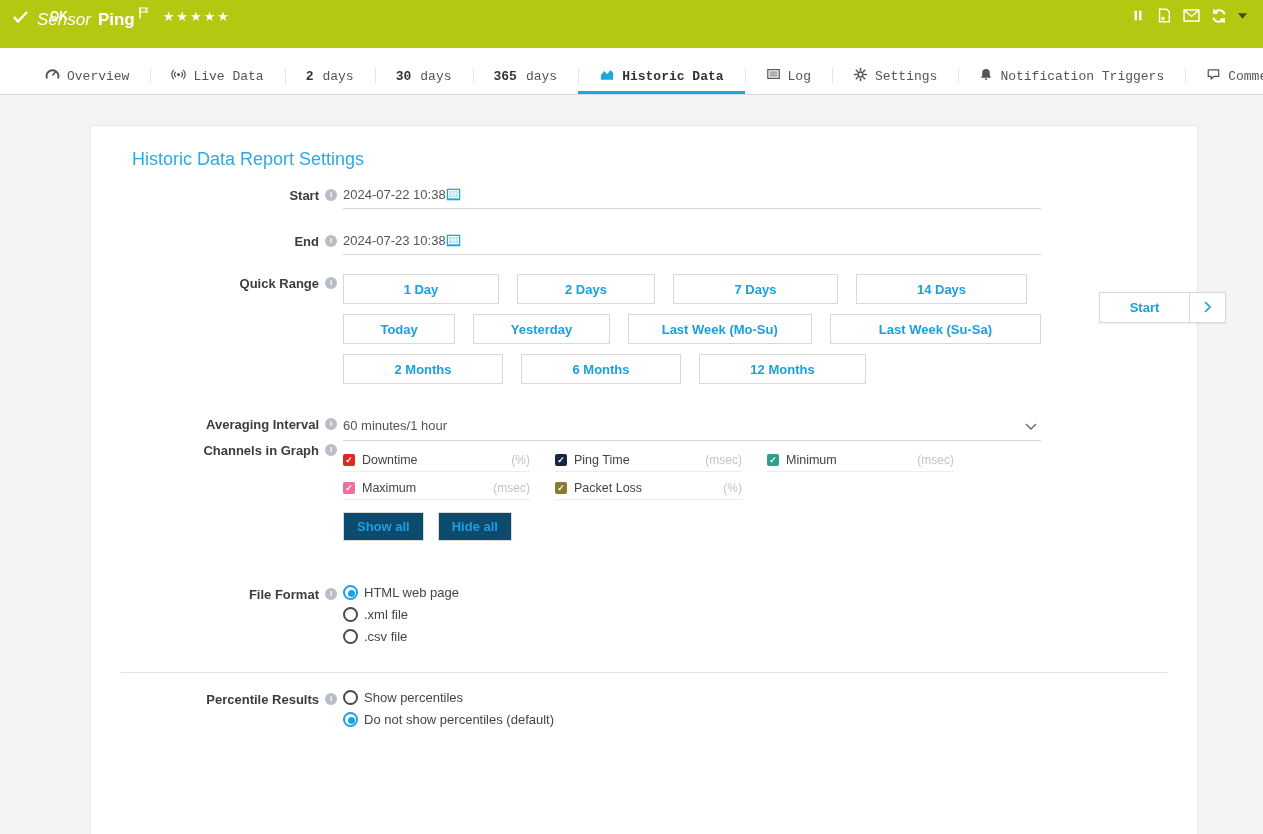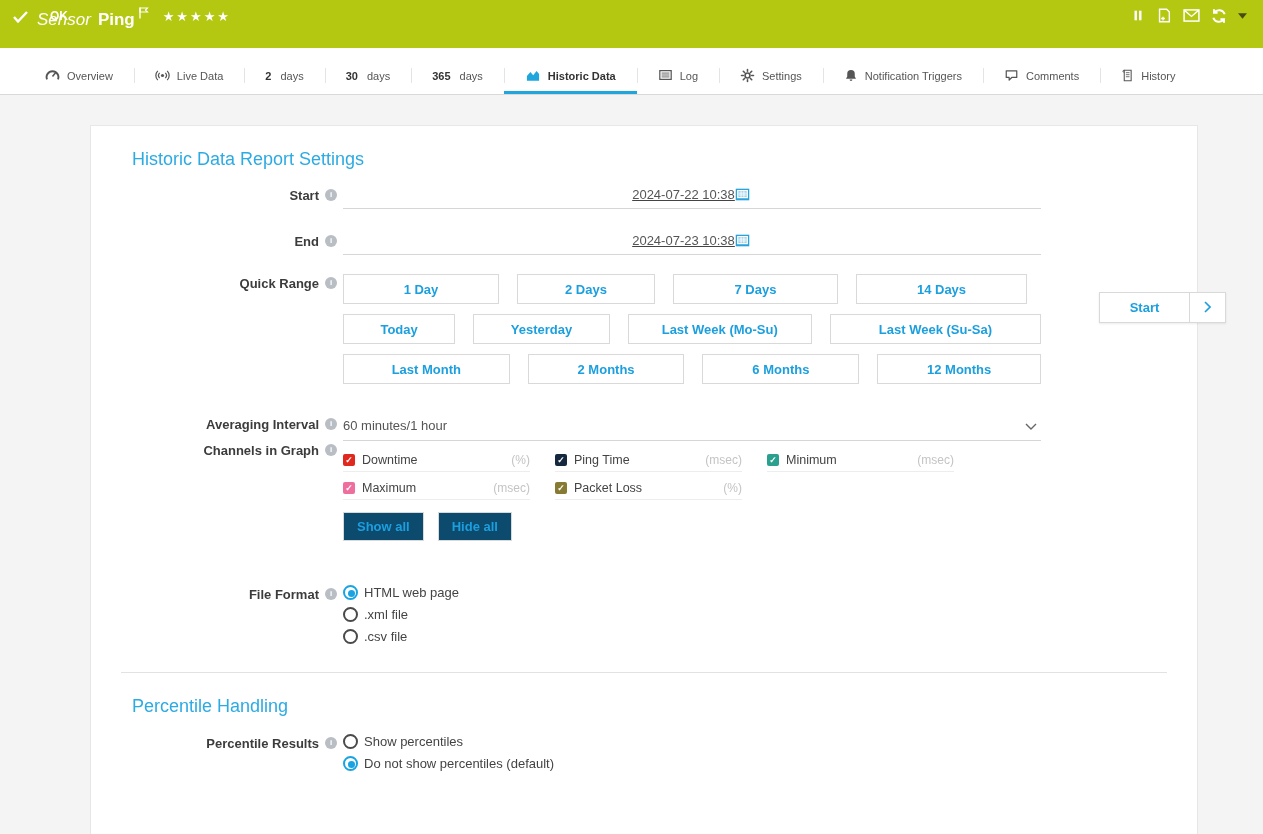--- a/index.html
+++ b/index.html
@@ -21,44 +21,44 @@
   .hdr-flag { margin-left:4px; vertical-align:6px; display:inline-block; }
   .hdr-stars { font-size:13px; letter-spacing:2px; margin-left:14px; vertical-align:4px; display:inline-block; }
   .hdr-status { position:absolute; left:50px; top:9px; font-size:12px; font-weight:bold; }
   .header-icons { position:absolute; right:16px; top:7px; display:flex; align-items:center; gap:11px; }
   .header-icons .hicon { display:flex; align-items:center; cursor:pointer; }
 
   
   .tabbar { background:#fff; border-bottom:1px solid #d9d9d9; height:47px;
             display:flex; align-items:flex-end; padding-left:24px; }
   .tab { height:33px; display:flex; align-items:center; gap:7px; padding:0 21px;
-         font-size:11px; color:#555; border-bottom:3px solid transparent; cursor:pointer;
-         position:relative; white-space:nowrap; }
+         font-size:13px; color:#555; border-bottom:3px solid transparent; cursor:pointer;
+         position:relative; white-space:nowrap;font-family:Liberation Mono, monospace; }
   .tab + .tab::before { content:""; position:absolute; left:0; top:7px; height:15px;
          width:1px; background:#e4e4e4; }
   .tab.active { border-bottom-color:#1ea6dd; color:#333; font-weight:bold; }
   .tab .num { font-weight:bold; color:#333; margin-right:2px; }
   .tab svg { flex:0 0 auto; }
 
   
   .card { position:absolute; left:90px; top:125px; width:1108px; height:740px;
           background:#fff; border:1px solid #e7e7e7; border-bottom:none; }
   .section-title { color:#2cabe3; font-size:18px; font-weight:normal;
                    margin:22px 0 0 41px; line-height:22px; }
   .form-row { display:flex; align-items:flex-start; }
   .row-label { width:228px; text-align:right; font-size:13px; font-weight:bold;
                color:#3c3c3c; padding-top:2px; line-height:16px; }
   .info-dot { width:12px; height:12px; border-radius:50%; background:#b9bec4;
               color:#fff; font-size:8px; font-weight:bold; line-height:12px;
               text-align:center; margin:3px 6px 0 6px; flex:0 0 auto; cursor:pointer; }
   .info-dot::before { content:"i"; }
   .row-content { flex:0 1 auto; width:698px; }
 
-  .field { display:flex; align-items:center; justify-content:center;
-           border-bottom:1px solid #d6d6d6; padding:1px 2px 6px 0; cursor:text;text-decoration:underline; }
+  .field { display:flex; align-items:center; justify-content:flex-start;
+           border-bottom:1px solid #d6d6d6; padding:1px 2px 6px 0; cursor:text; }
   .field .val { font-size:13px; color:#555; }
   .cal-icon { cursor:pointer; display:flex; }
 
   .qr-row { display:flex; gap:18px; margin-bottom:10px; }
   .qr-btn { border:1px solid #d9d9d9; background:#fff; color:#1b9fde; font-size:13px;
             font-weight:bold; height:30px; display:flex; align-items:center;
             justify-content:center; cursor:pointer; }
 
   .select-field { display:flex; align-items:center; justify-content:space-between;
             border-bottom:1px solid #d6d6d6; padding:1px 4px 6px 0; cursor:pointer;text-align:center; }
@@ -284,21 +284,20 @@
         <div class="qr-btn" style="width:165px">7 Days</div>
         <div class="qr-btn" style="width:171px">14 Days</div>
       </div>
       <div class="qr-row">
         <div class="qr-btn" style="width:120px">Today</div>
         <div class="qr-btn" style="width:146px">Yesterday</div>
         <div class="qr-btn" style="width:197px">Last Week (Mo-Su)</div>
         <div class="qr-btn" style="width:226px">Last Week (Su-Sa)</div>
       </div>
       <div class="qr-row" style="margin-bottom:0">
-        <div class="qr-btn" style="width:170px">Last Month</div>
         <div class="qr-btn" style="width:160px">2 Months</div>
         <div class="qr-btn" style="width:160px">6 Months</div>
         <div class="qr-btn" style="width:167px">12 Months</div>
       </div>
     </div>
   </div>
 
   <div class="form-row mt-avg">
     <div class="row-label">Averaging Interval</div>
     <span class="info-dot"></span>
@@ -364,21 +363,20 @@
       </div>
       <div class="radio-opt">
         <span class="radio"></span>
         <span class="radio-lbl">.csv file</span>
       </div>
     </div>
   </div>
 
   <hr class="divider">
 
-  <h2 class="section-title">Percentile Handling</h2>
 
   <div class="form-row mt-pct">
     <div class="row-label">Percentile Results</div>
     <span class="info-dot"></span>
     <div class="row-content">
       <div class="radio-opt">
         <span class="radio"></span>
         <span class="radio-lbl">Show percentiles</span>
       </div>
       <div class="radio-opt">

